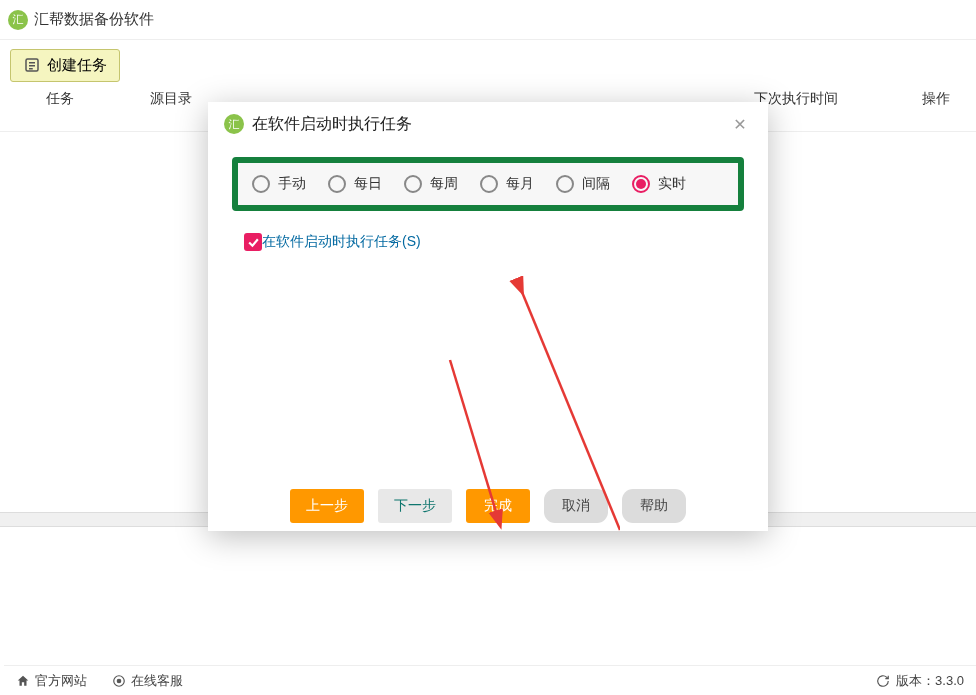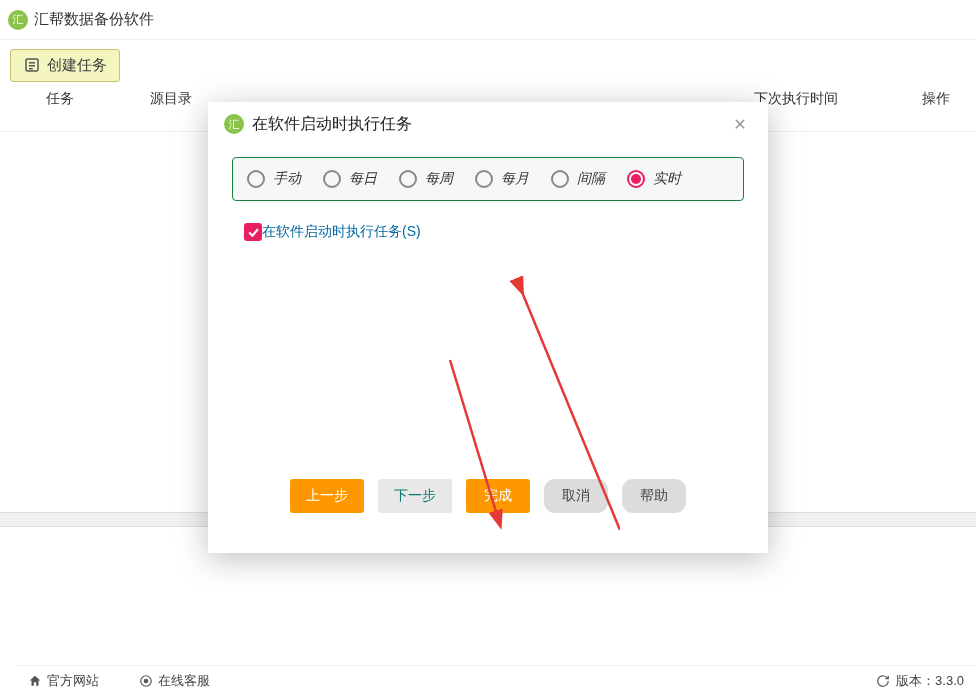--- a/index.html
+++ b/index.html
@@ -10,56 +10,56 @@
 .app-logo { width: 20px; height: 20px; background: #8bc34a; border-radius: 50%; display:flex;align-items:center;justify-content:center;color:#fff;font-size:11px; }
 .app-title { font-size: 15px; color: #333; }
 .titlebar-right { margin-left: auto; display: flex; align-items: center; gap: 10px; }
 .avatar { width: 22px; height: 22px; border-radius: 50%; background: linear-gradient(#7ec8e3,#4a90d9); border:1px solid #ccc; }
 .username { font-size: 14px; color: #333; }
 .heart-icon { width: 18px; height: 18px; color:#e91e63; }
 .win-btn { width: 30px; height: 30px; display:flex;align-items:center;justify-content:center; color:#888; cursor:pointer; }
 .win-btn svg { width:14px;height:14px; }
 
 .toolbar { height: 50px; background:#fff; display:flex; align-items:center; padding:0 10px; }
-.create-btn { display:flex; align-items:center; gap:6px; background:#f5f5c0; border:1px solid #c5c56e; padding:6px 12px; border-radius:3px; cursor:pointer; font-size:15px; color:#404040; }
+.create-btn { display:flex; align-items:center; gap:6px; background:#f5f5c0; border:1px solid #c5c56e; padding:6px 12px; border-radius:3px; cursor:pointer; font-size:15px; color:#000000; }
 .create-btn .ci { width:18px;height:18px; }
 
 .headers { display:flex; height:42px; align-items:flex-start; font-size:14px; color:#333; background:#fff; border-bottom:1px solid #eee; }
 .col-task{ width:120px; text-align:center;}
 .col-src{ width:200px; padding-left:30px;}
 .col-mid{ flex:1;}
 .col-next{ width:200px; text-align:center;}
 .col-op{ width:80px; text-align:center;}
 
 .content { height: 380px; background:#fff; }
 .divider-gap { height:15px; background:#f0f0f0; border-top:1px solid #ddd; border-bottom:1px solid #ddd; }
 .bottom-panel { height: 160px; background:#fff; }
 
-.statusbar { position:absolute; bottom:0; left:16px; right:0; height:30px; background:#fff; border-top:1px solid #eee; display:flex; align-items:center; padding:0 12px; gap:40px; font-size:13px; color:#444; overflow:hidden;}
+.statusbar { position:absolute; bottom:0; left:4px; right:0; height:30px; background:#fff; border-top:1px solid #eee; display:flex; align-items:center; padding:0 12px; gap:25px; font-size:13px; color:#444; overflow:hidden;}
 .statusbar .right { margin-left:auto; display:flex; align-items:center; gap:6px;}
 .sb-item{display:flex;align-items:center;gap:5px;}
 .sb-ico{width:14px;height:14px;}
 
 .overlay { position:absolute; inset:0; background:rgba(0,0,0,0); display:flex; align-items:flex-start; justify-content:center; padding-top:102px; pointer-events:none;}
 .modal { width:560px; background:#fff; box-shadow:0 6px 30px rgba(0,0,0,0.25); pointer-events:auto; position:relative;}
 .modal-header { display:flex; align-items:center; padding:10px 16px; gap:8px; border-bottom:1px solid rgba(0,0,0,0);}
 .modal-header .mlogo { width:20px;height:20px;background:#8bc34a;border-radius:50%;display:flex;align-items:center;justify-content:center;color:#fff;font-size:11px;}
 .modal-title { font-size:16px; color:#222; }
 .modal-close { margin-left:auto; width:24px;height:24px;display:flex;align-items:center;justify-content:center;color:#999;cursor:pointer;font-size:16px;}
 .modal-body { padding: 10px 24px 20px; }
 .section-heading { font-size:17px; font-weight:700; color:#111; margin:8px 0 20px; }
-.radio-row { display:flex; align-items:center; gap:22px; background:#f7f7f7; border:1px solid #15803d; border-radius:4px; padding:12px 14px;font-style:italic; }
+.radio-row { display:flex; align-items:center; gap:22px; background:#f7f7f7; border:6px solid #15803d; border-radius:4px; padding:12px 14px; }
 .radio-item { display:flex; align-items:center; gap:8px; font-size:14px; color:#333; cursor:pointer;}
 .radio-circle { width:18px;height:18px;border:2px solid #888;border-radius:50%;display:flex;align-items:center;justify-content:center;}
 .radio-item.selected .radio-circle{ border-color:#e91e63;}
 .radio-item.selected .radio-dot{ width:10px;height:10px;background:#e91e63;border-radius:50%;}
 .checkbox-row { display:flex; align-items:center; margin-top:22px; font-size:14px; color:#0369a1;margin-left:12px;}
 .checkbox { width:18px;height:18px;background:#e91e63;border-radius:3px;display:flex;align-items:center;justify-content:center;color:#fff;}
 .arrow-canvas { position:absolute; left:220px; top:180px; width:400px; height:370px; pointer-events:none;}
-.modal-footer { display:flex; justify-content:center; gap:14px; padding:18px 0 40px;}
+.modal-footer { display:flex; justify-content:center; gap:14px; padding:18px 0 8px;}
 .mf-btn { min-width:64px; padding:8px 16px; font-size:14px; border-radius:3px; cursor:pointer; border:none;}
 .btn-orange { background:#ff9800; color:#fff;}
 .btn-disabled { background:#e8e8e8; color:#0f766e; cursor:default;}
 .btn-gray { background:#dcdcdc; color:#444;border-radius:11px;}
 </style>
 </head>
 <body>
 
 <div class="titlebar">
   <div class="titlebar-left">

